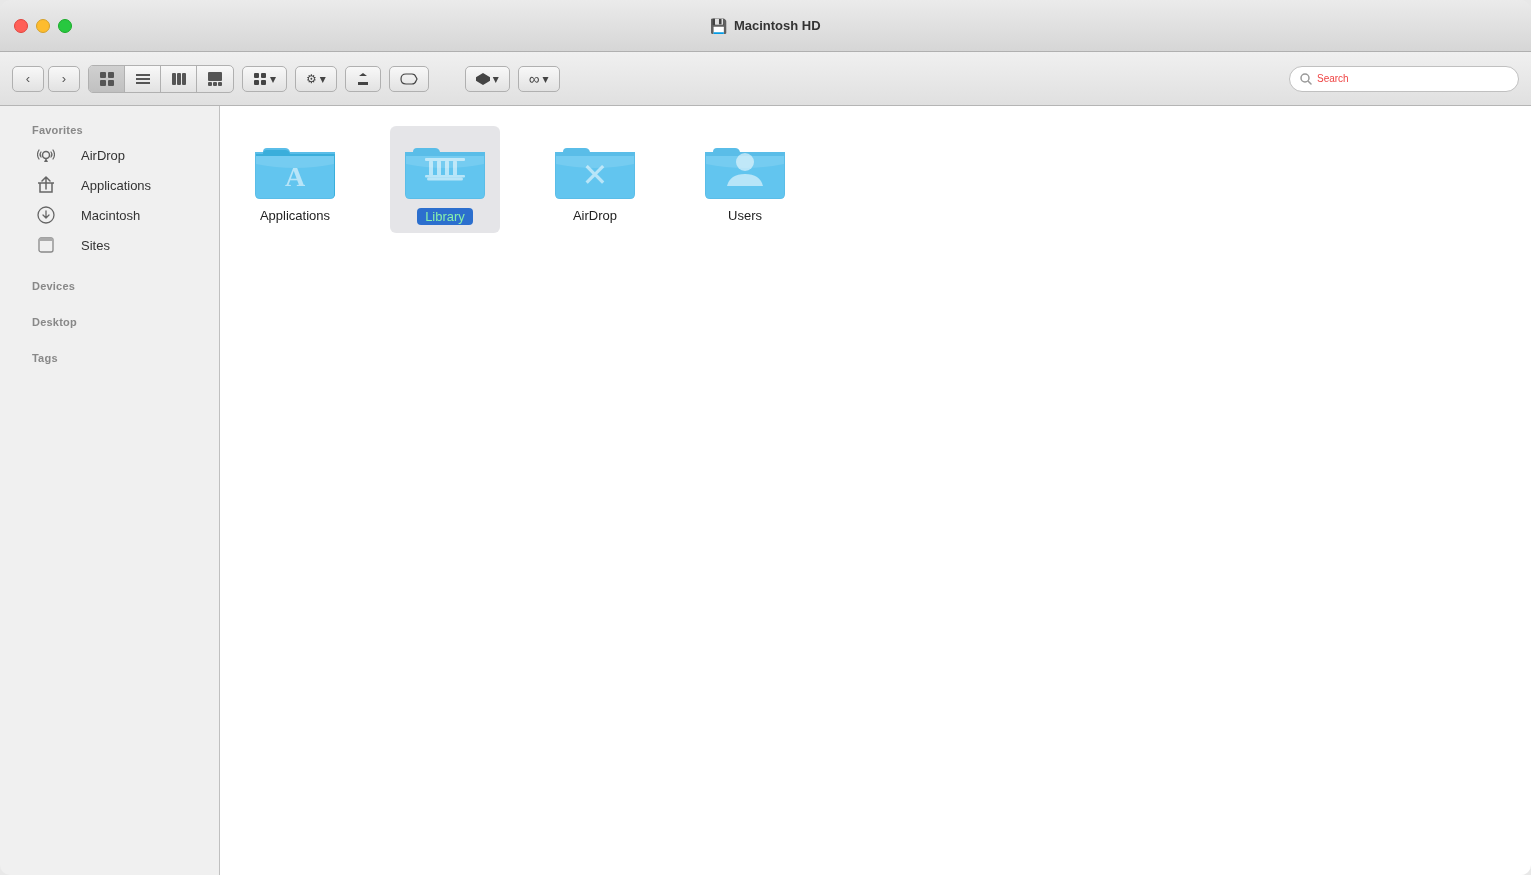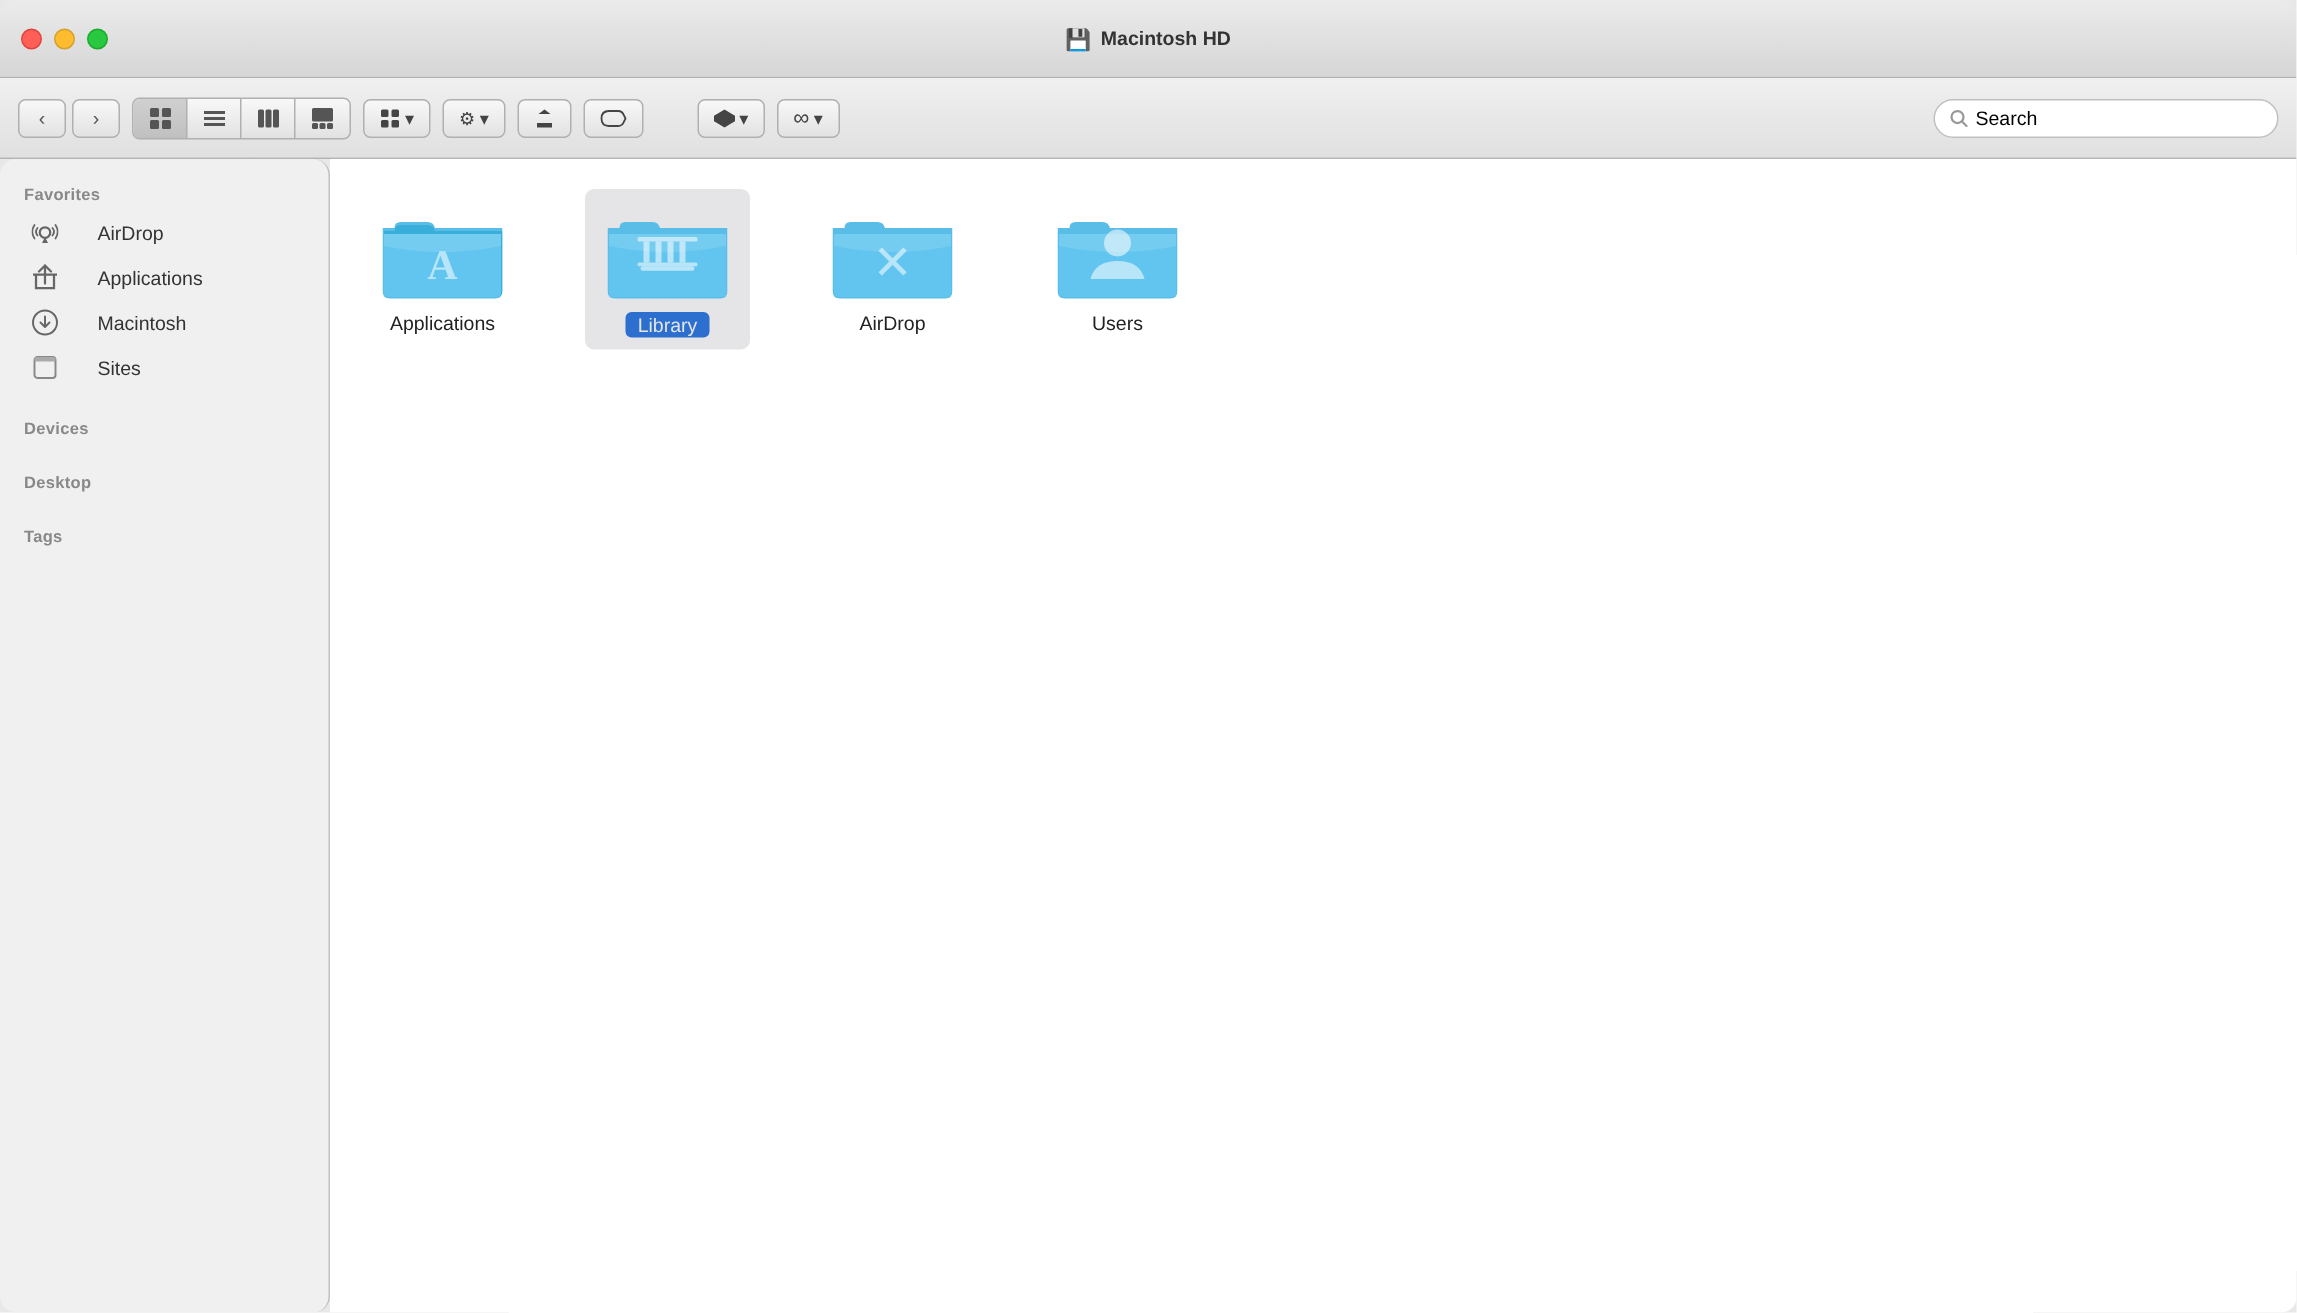--- a/index.html
+++ b/index.html
@@ -154,23 +154,22 @@
       display: flex;
       height: calc(875px - 52px - 54px);
     }
 
     
     .sidebar {
       width: 220px;
       min-width: 220px;
       background: #f0f0f0;
       border-right: 1px solid #c0c0c0;
-      padding: 10px 0;
+      padding: 10px 16px;
       overflow-y: auto;
-      border-radius: 11px;
     }
 
     .sidebar-section-header {
       font-size: 11px;
       font-weight: 700;
       color: #888;
       padding: 8px 16px 4px 16px;
       text-transform: none;
       letter-spacing: 0.02em;
     }
@@ -224,21 +223,21 @@
     }
 
     .folder-label {
       font-size: 13px;
       color: #222;
       text-align: center;
     }
 
     .folder-label-selected {
       background: #2c6fce;
-      color: #e5e5e5;
+      color: #86efac;
       border-radius: 4px;
       padding: 1px 8px;
       font-size: 13px;
     }
 
     
     .folder-svg {
       width: 80px;
       height: 68px;
     }
@@ -343,21 +342,21 @@
     <span>▾</span>
   </div>
 
   <div class="toolbar-spacer"></div>
 
   <div class="search-bar">
     <svg width="12" height="12" viewBox="0 0 12 12" fill="none">
       <circle cx="5" cy="5" r="4" stroke="#999" stroke-width="1.5"></circle>
       <line x1="8.5" y1="8.5" x2="11" y2="11" stroke="#999" stroke-width="1.5" stroke-linecap="round"></line>
     </svg>
-    <span style="color:#000000;font-size:13px;">Search</span>
+    <span style="color:#ef4444;font-size:10px;">Search</span>
   </div>
 </div>
 
 <div class="main">
 
   <div class="sidebar">
     <div class="sidebar-section-header">Favorites</div>
 
     <div class="sidebar-item">
       <div class="sidebar-icon">

